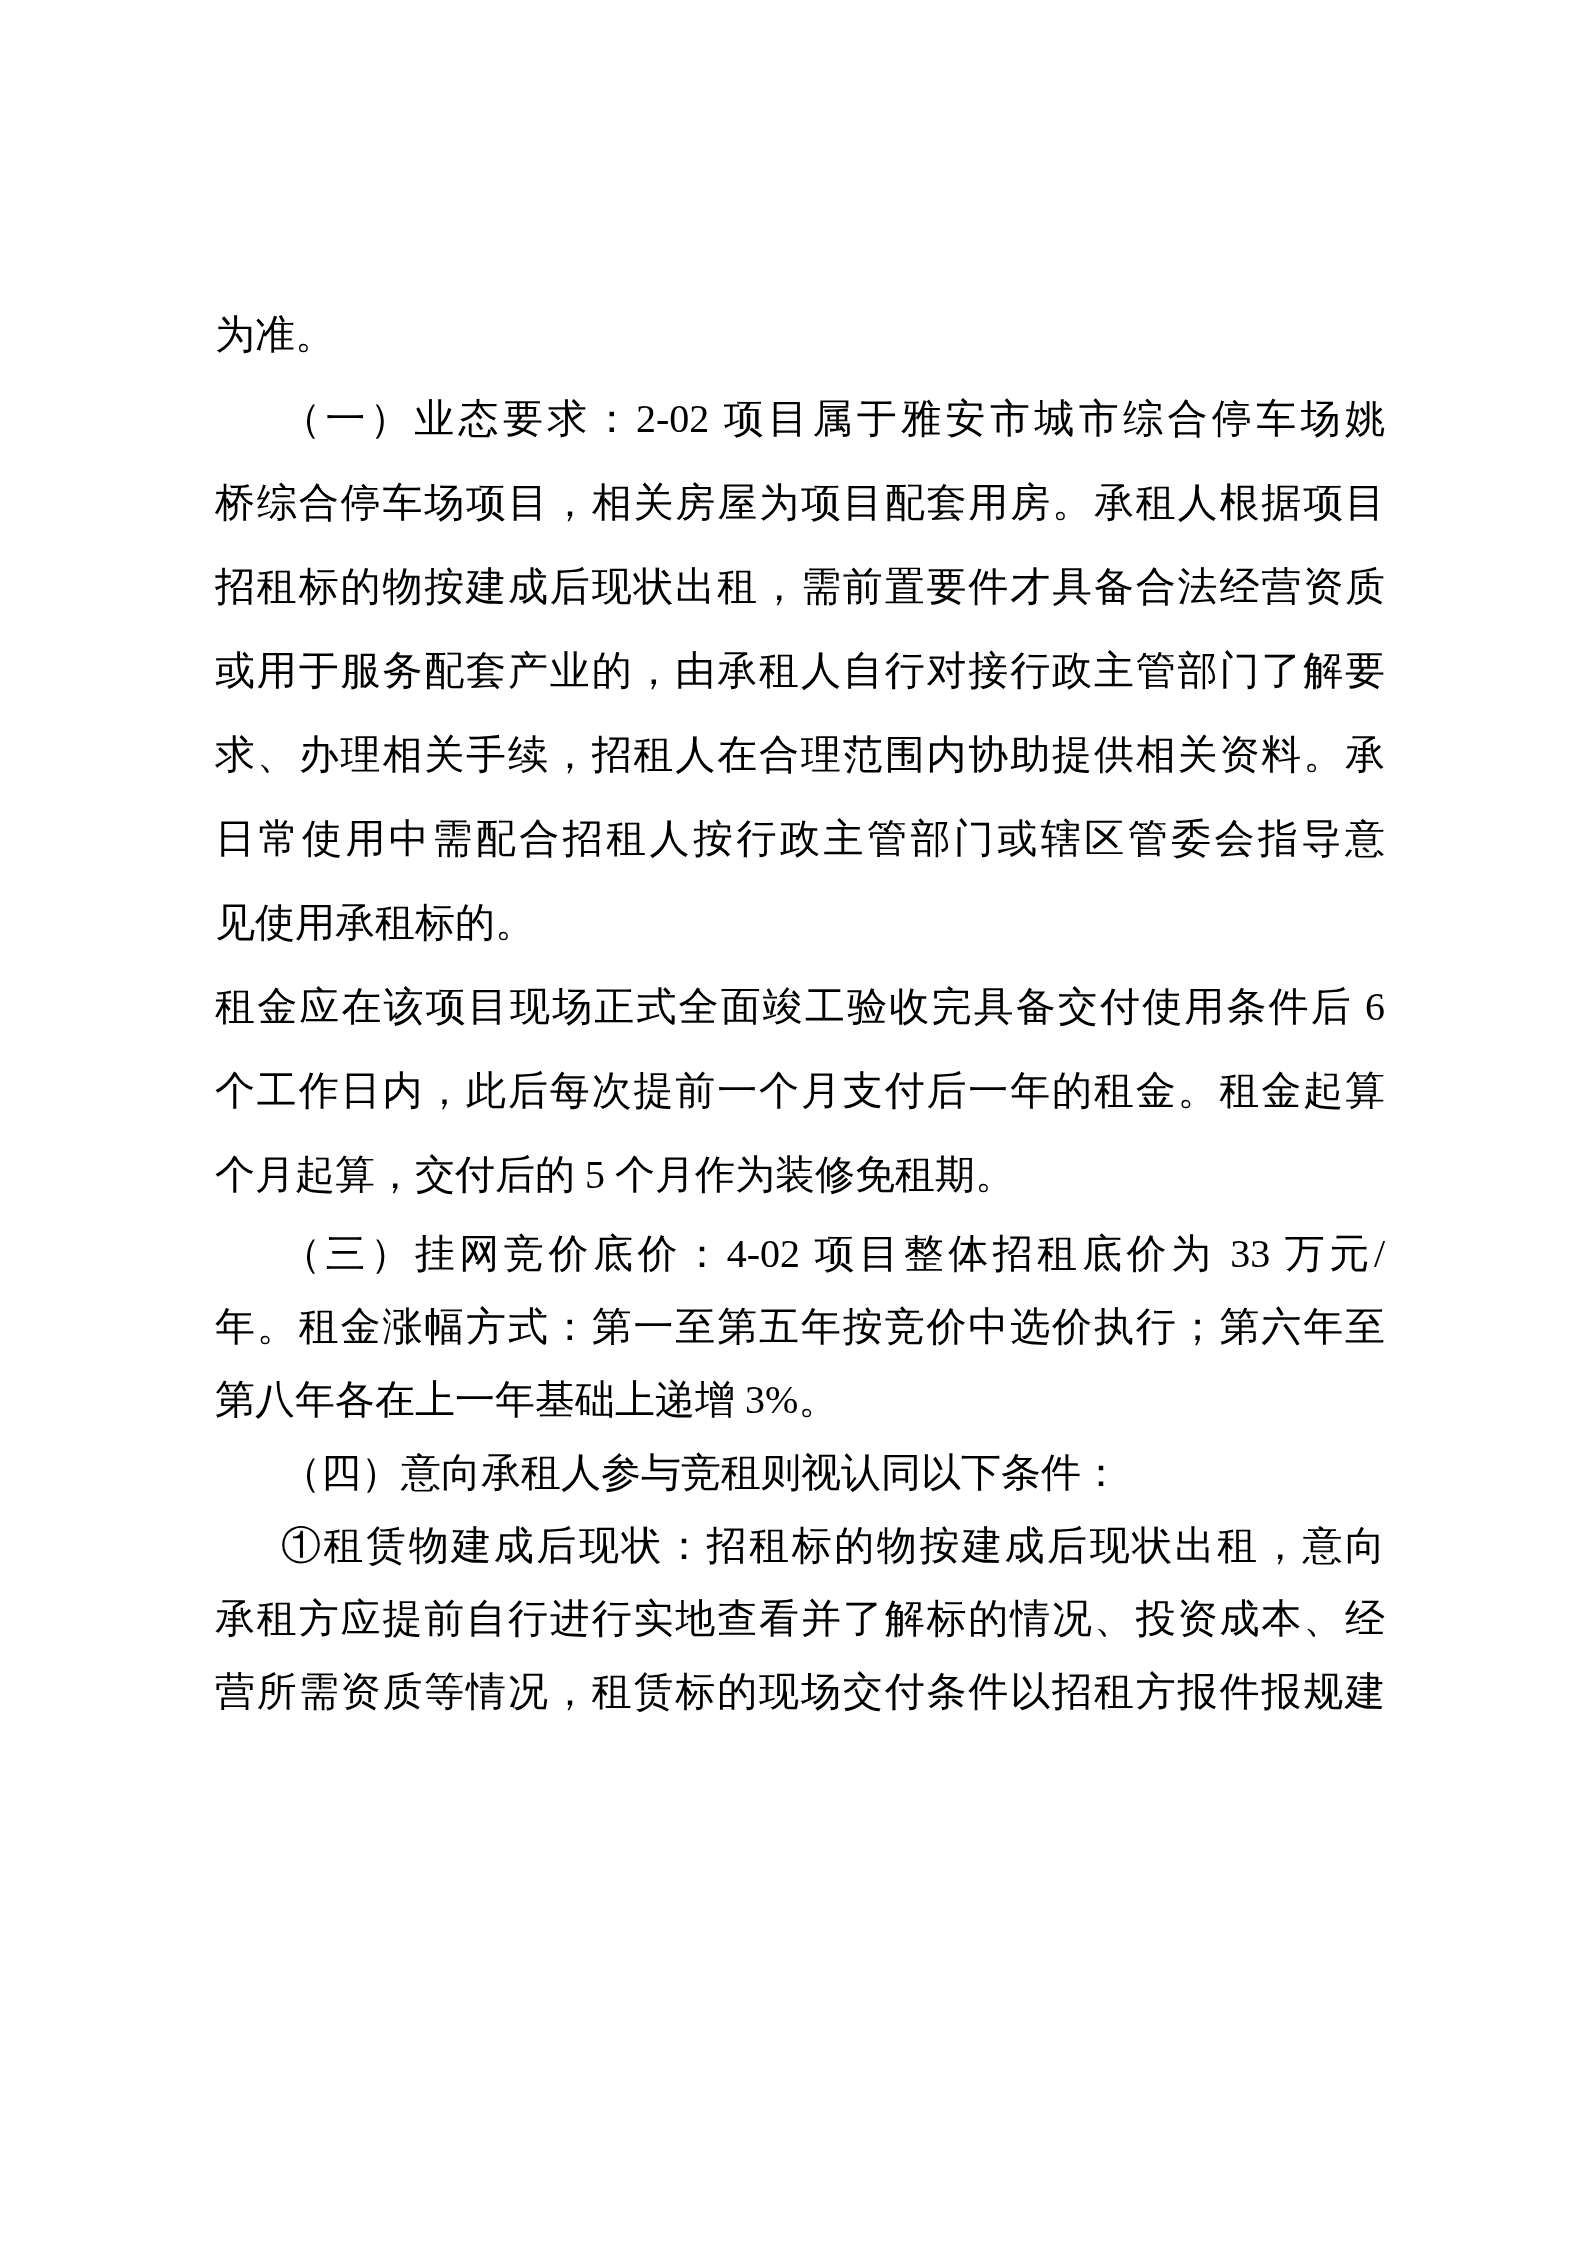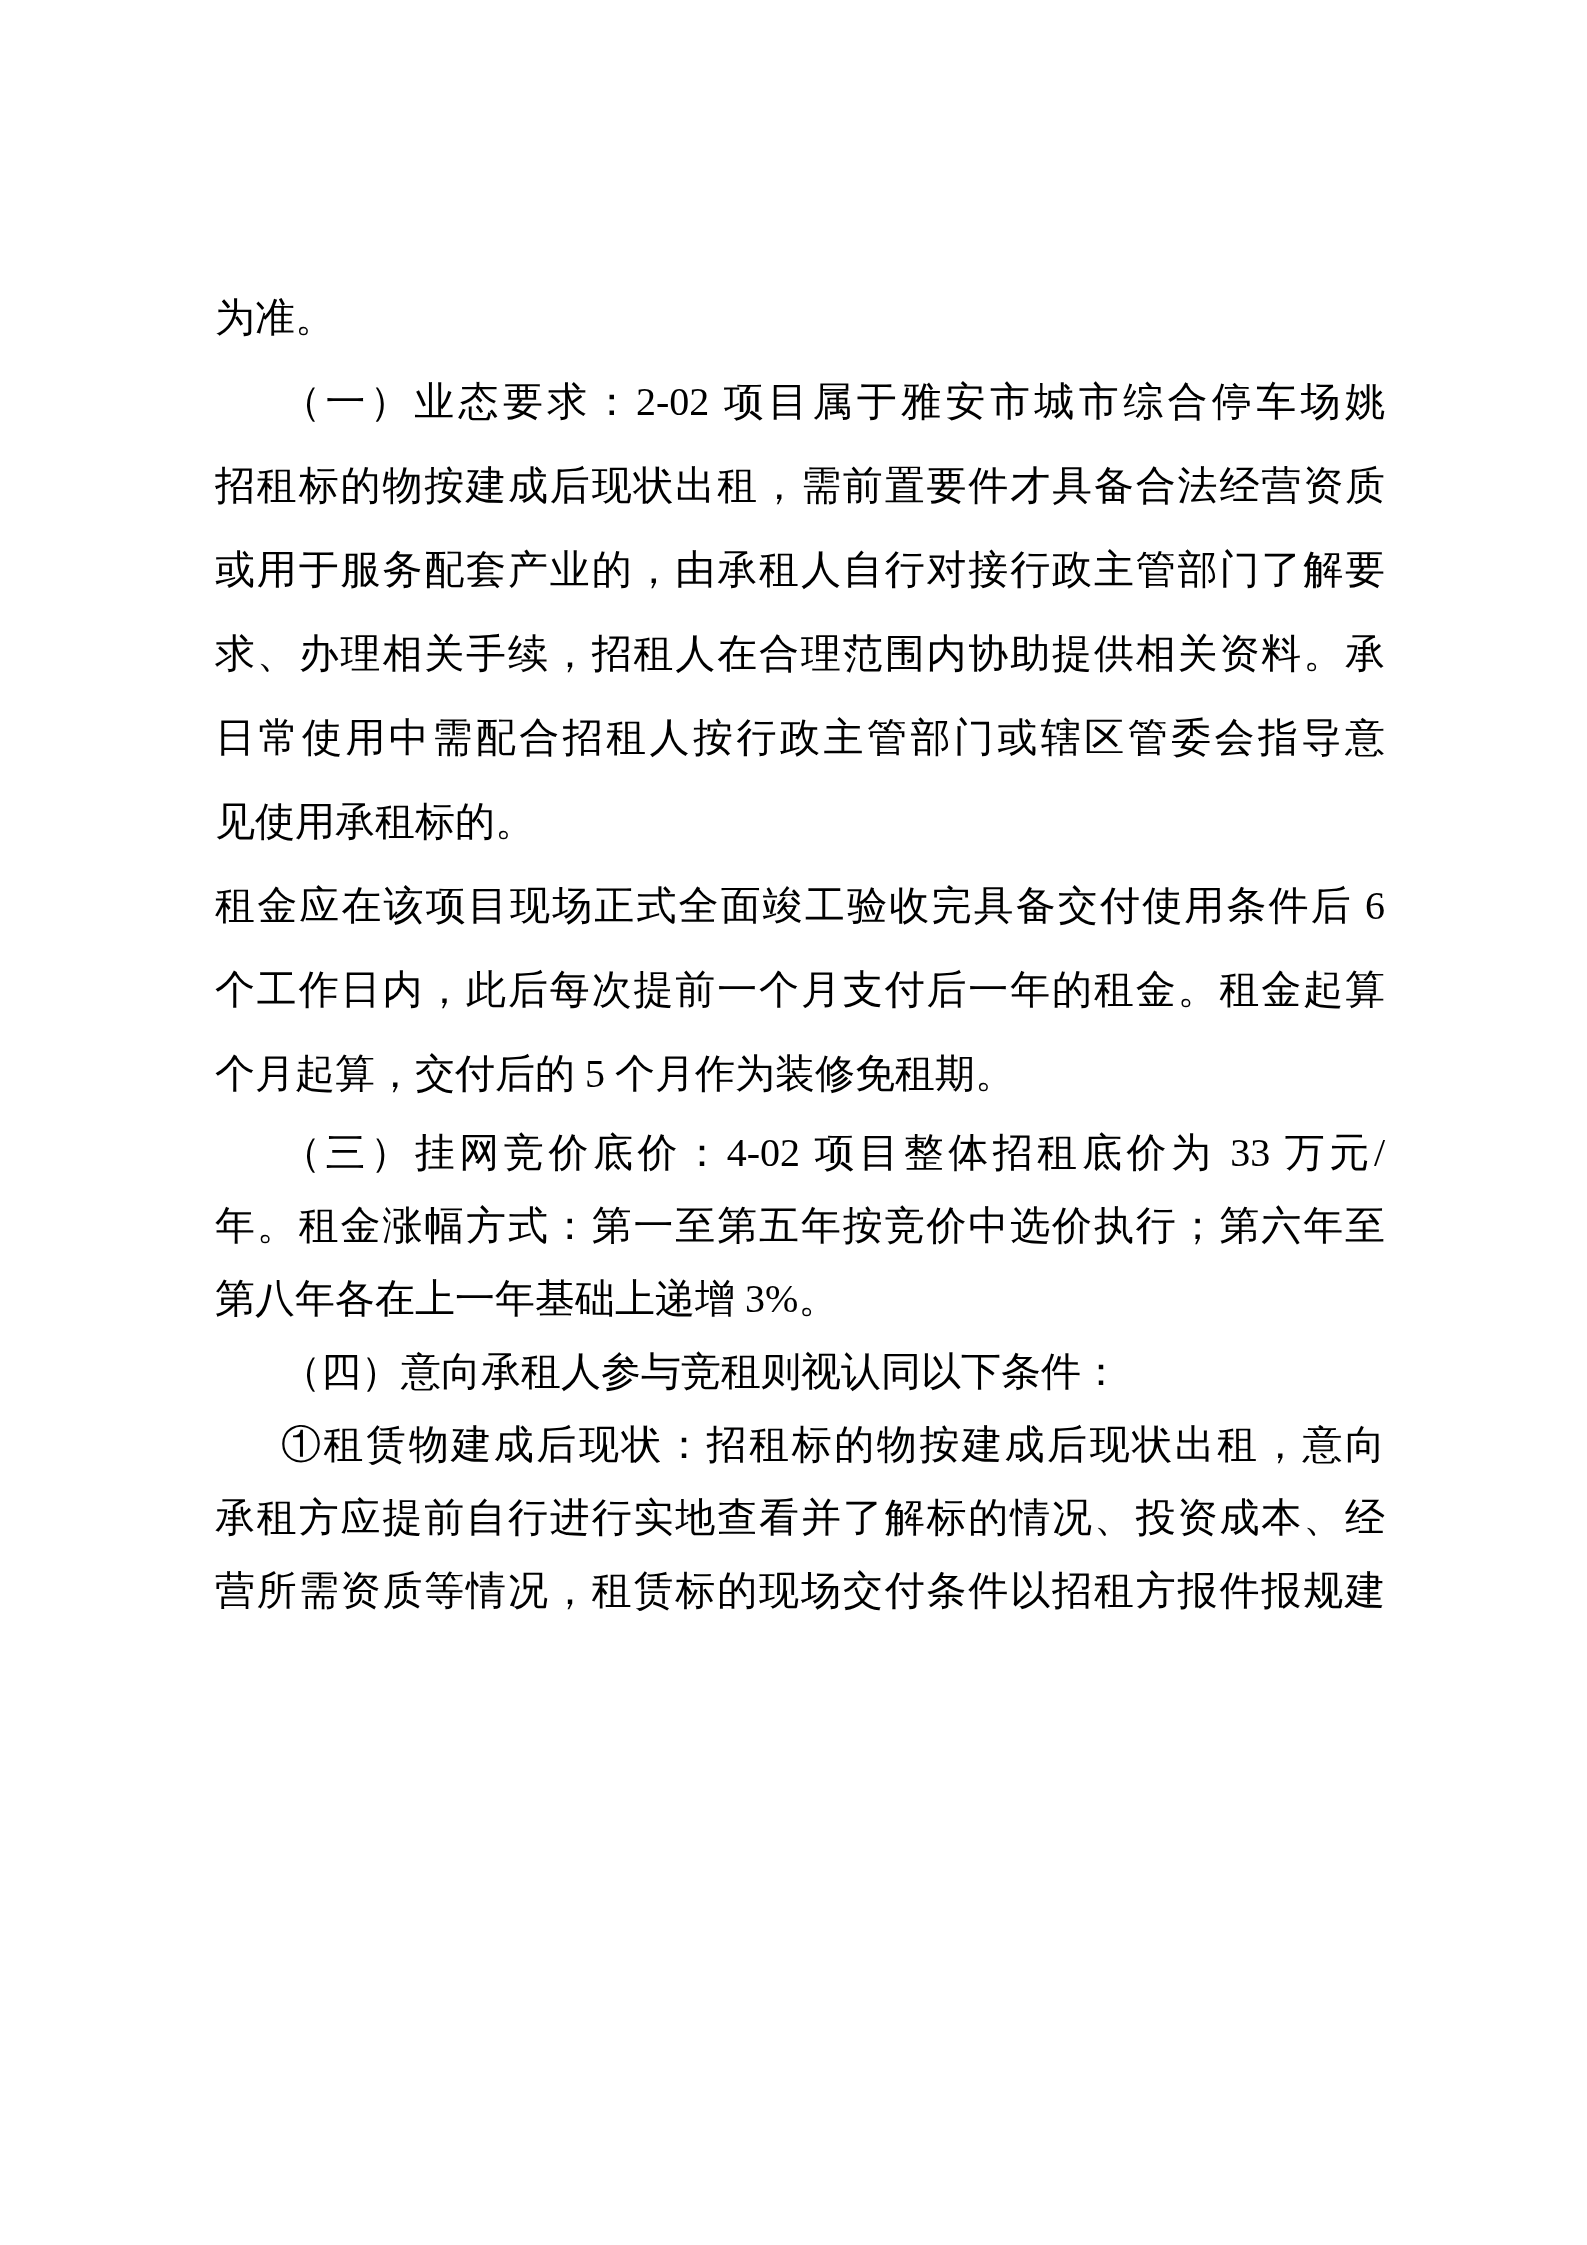--- a/index.html
+++ b/index.html
@@ -10,21 +10,21 @@
   .page {
     position: relative;
     width: 1587px;
     height: 2245px;
     background: #ffffff;
     overflow: hidden;
   }
   .content {
     position: absolute;
     left: 215px;
-    top: 276px;
+    top: 293px;
     width: 1170px;
     color: #000000;
     font-family: "Liberation Serif", "DejaVu Serif", serif;
     font-size: 40px;
   }
   .paragraph {
     margin: 0;
     padding: 0;
   }
   .line {
@@ -46,20 +46,21 @@
 </head>
 <body>
 
 <div class="page">
   <div class="content" id="doc-content">
       <div class="paragraph">
         <div class="line wide left"><span>为准。</span></div>
       </div>
       <div class="paragraph">
         <div class="line wide indent"><span>（一）业态要求：2-02 项目属于雅安市城市综合停车场姚</span></div>
+        <div class="line wide"><span>桥综合停车场项目，相关房屋为项目配套用房。承租人根据项目</span></div>
         <div class="line wide"><span>招租标的物按建成后现状出租，需前置要件才具备合法经营资质</span></div>
         <div class="line wide"><span>或用于服务配套产业的，由承租人自行对接行政主管部门了解要</span></div>
         <div class="line wide"><span>求、办理相关手续，招租人在合理范围内协助提供相关资料。承</span></div>
         <div class="line wide"><span>日常使用中需配合招租人按行政主管部门或辖区管委会指导意</span></div>
         <div class="line wide left"><span>见使用承租标的。</span></div>
       </div>
       <div class="paragraph">
         <div class="line wide"><span>租金应在该项目现场正式全面竣工验收完具备交付使用条件后 6</span></div>
         <div class="line wide"><span>个工作日内，此后每次提前一个月支付后一年的租金。租金起算</span></div>
         <div class="line wide left"><span>个月起算，交付后的 5 个月作为装修免租期。</span></div>

